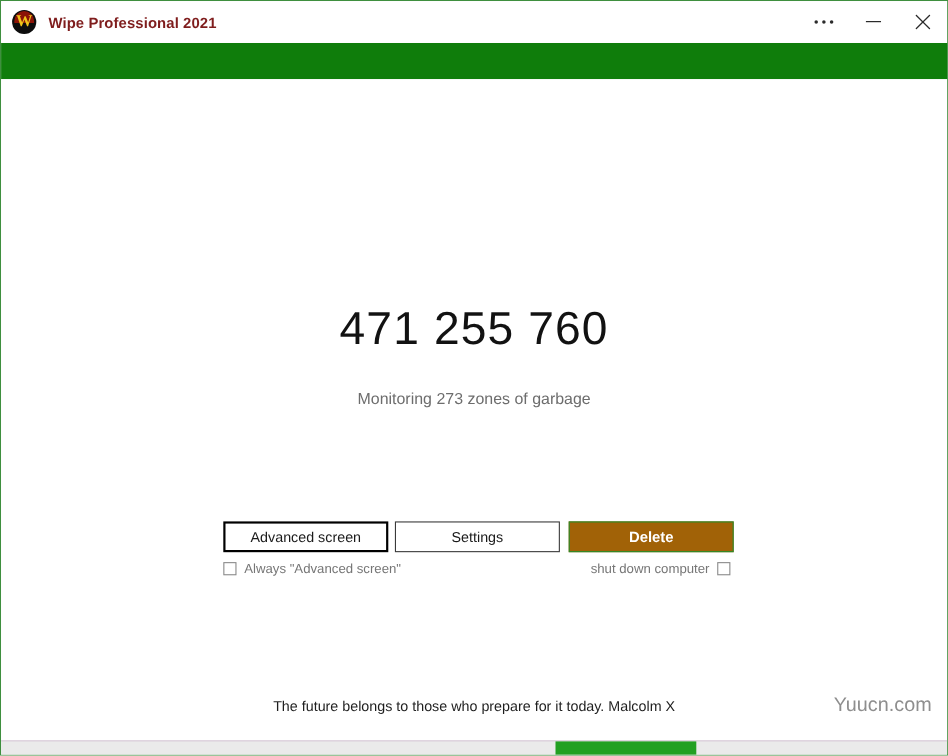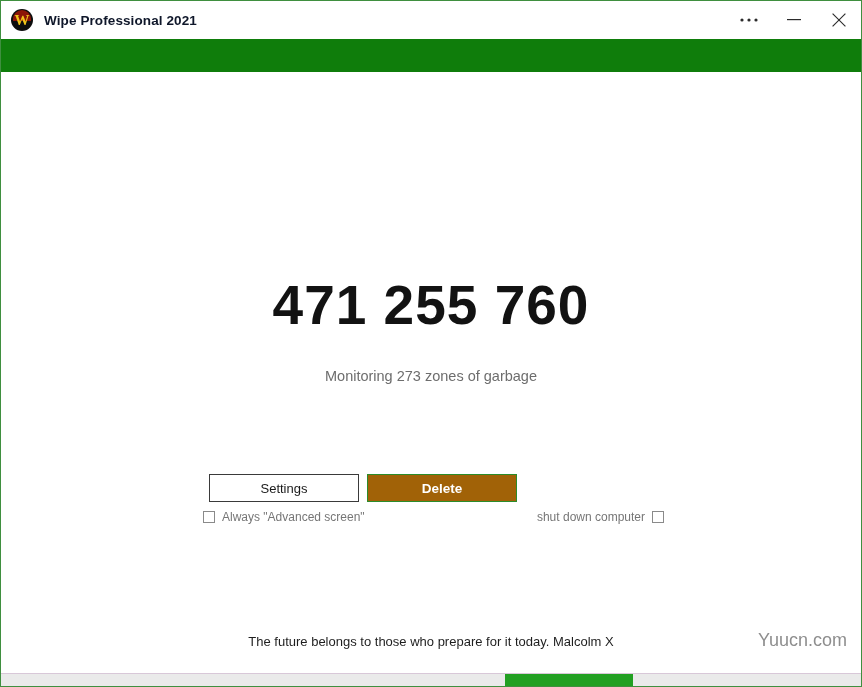--- a/index.html
+++ b/index.html
@@ -65,21 +65,21 @@
     text-align: center;
     font-family: "Liberation Serif", serif;
     font-weight: bold;
     font-size: 15px;
     color: #f0c419;
   }
   #title-text {
     margin-left: 11px;
     font-size: 13.5px;
     font-weight: bold;
-    color: #0f172a;
+    color: #7f1d1d;
     letter-spacing: 0.1px;
     white-space: nowrap;
     text-align: center;
   }
   #window-controls {
     margin-left: auto;
     display: flex;
     align-items: center;
     height: 38px;
   }
@@ -116,22 +116,22 @@
 
   #counter-block {
     position: absolute;
     top: 206px;
     left: 0;
     right: 0;
     text-align: center;
   }
   #garbage-counter {
     font-family: "Liberation Sans", sans-serif;
-    font-size: 55px;
-    font-weight: 700;
+    font-size: 42px;
+    font-weight: 400;
     color: #121212;
     line-height: 1;
     letter-spacing: 1px;
     white-space: nowrap;
   }
   #monitor-status {
     margin-top: 35px;
     font-size: 14.5px;
     color: #6d6d6d;
     white-space: nowrap;
@@ -283,20 +283,21 @@
   <div id="header-band"></div>
 
   <div id="main-area">
 
     <div id="counter-block">
       <div id="garbage-counter">471 255 760</div>
       <div id="monitor-status">Monitoring 273 zones of garbage</div>
     </div>
 
     <div id="action-row">
+      <div class="action-btn" id="btn-advanced-screen">Advanced screen</div>
       <div class="action-btn" id="btn-settings">Settings</div>
       <div class="action-btn" id="btn-delete">Delete</div>
     </div>
 
     <div id="options-row">
       <div class="opt-group">
         <span class="checkbox-box"></span>
         <span class="opt-label">Always "Advanced screen"</span>
       </div>
       <div class="opt-group">

